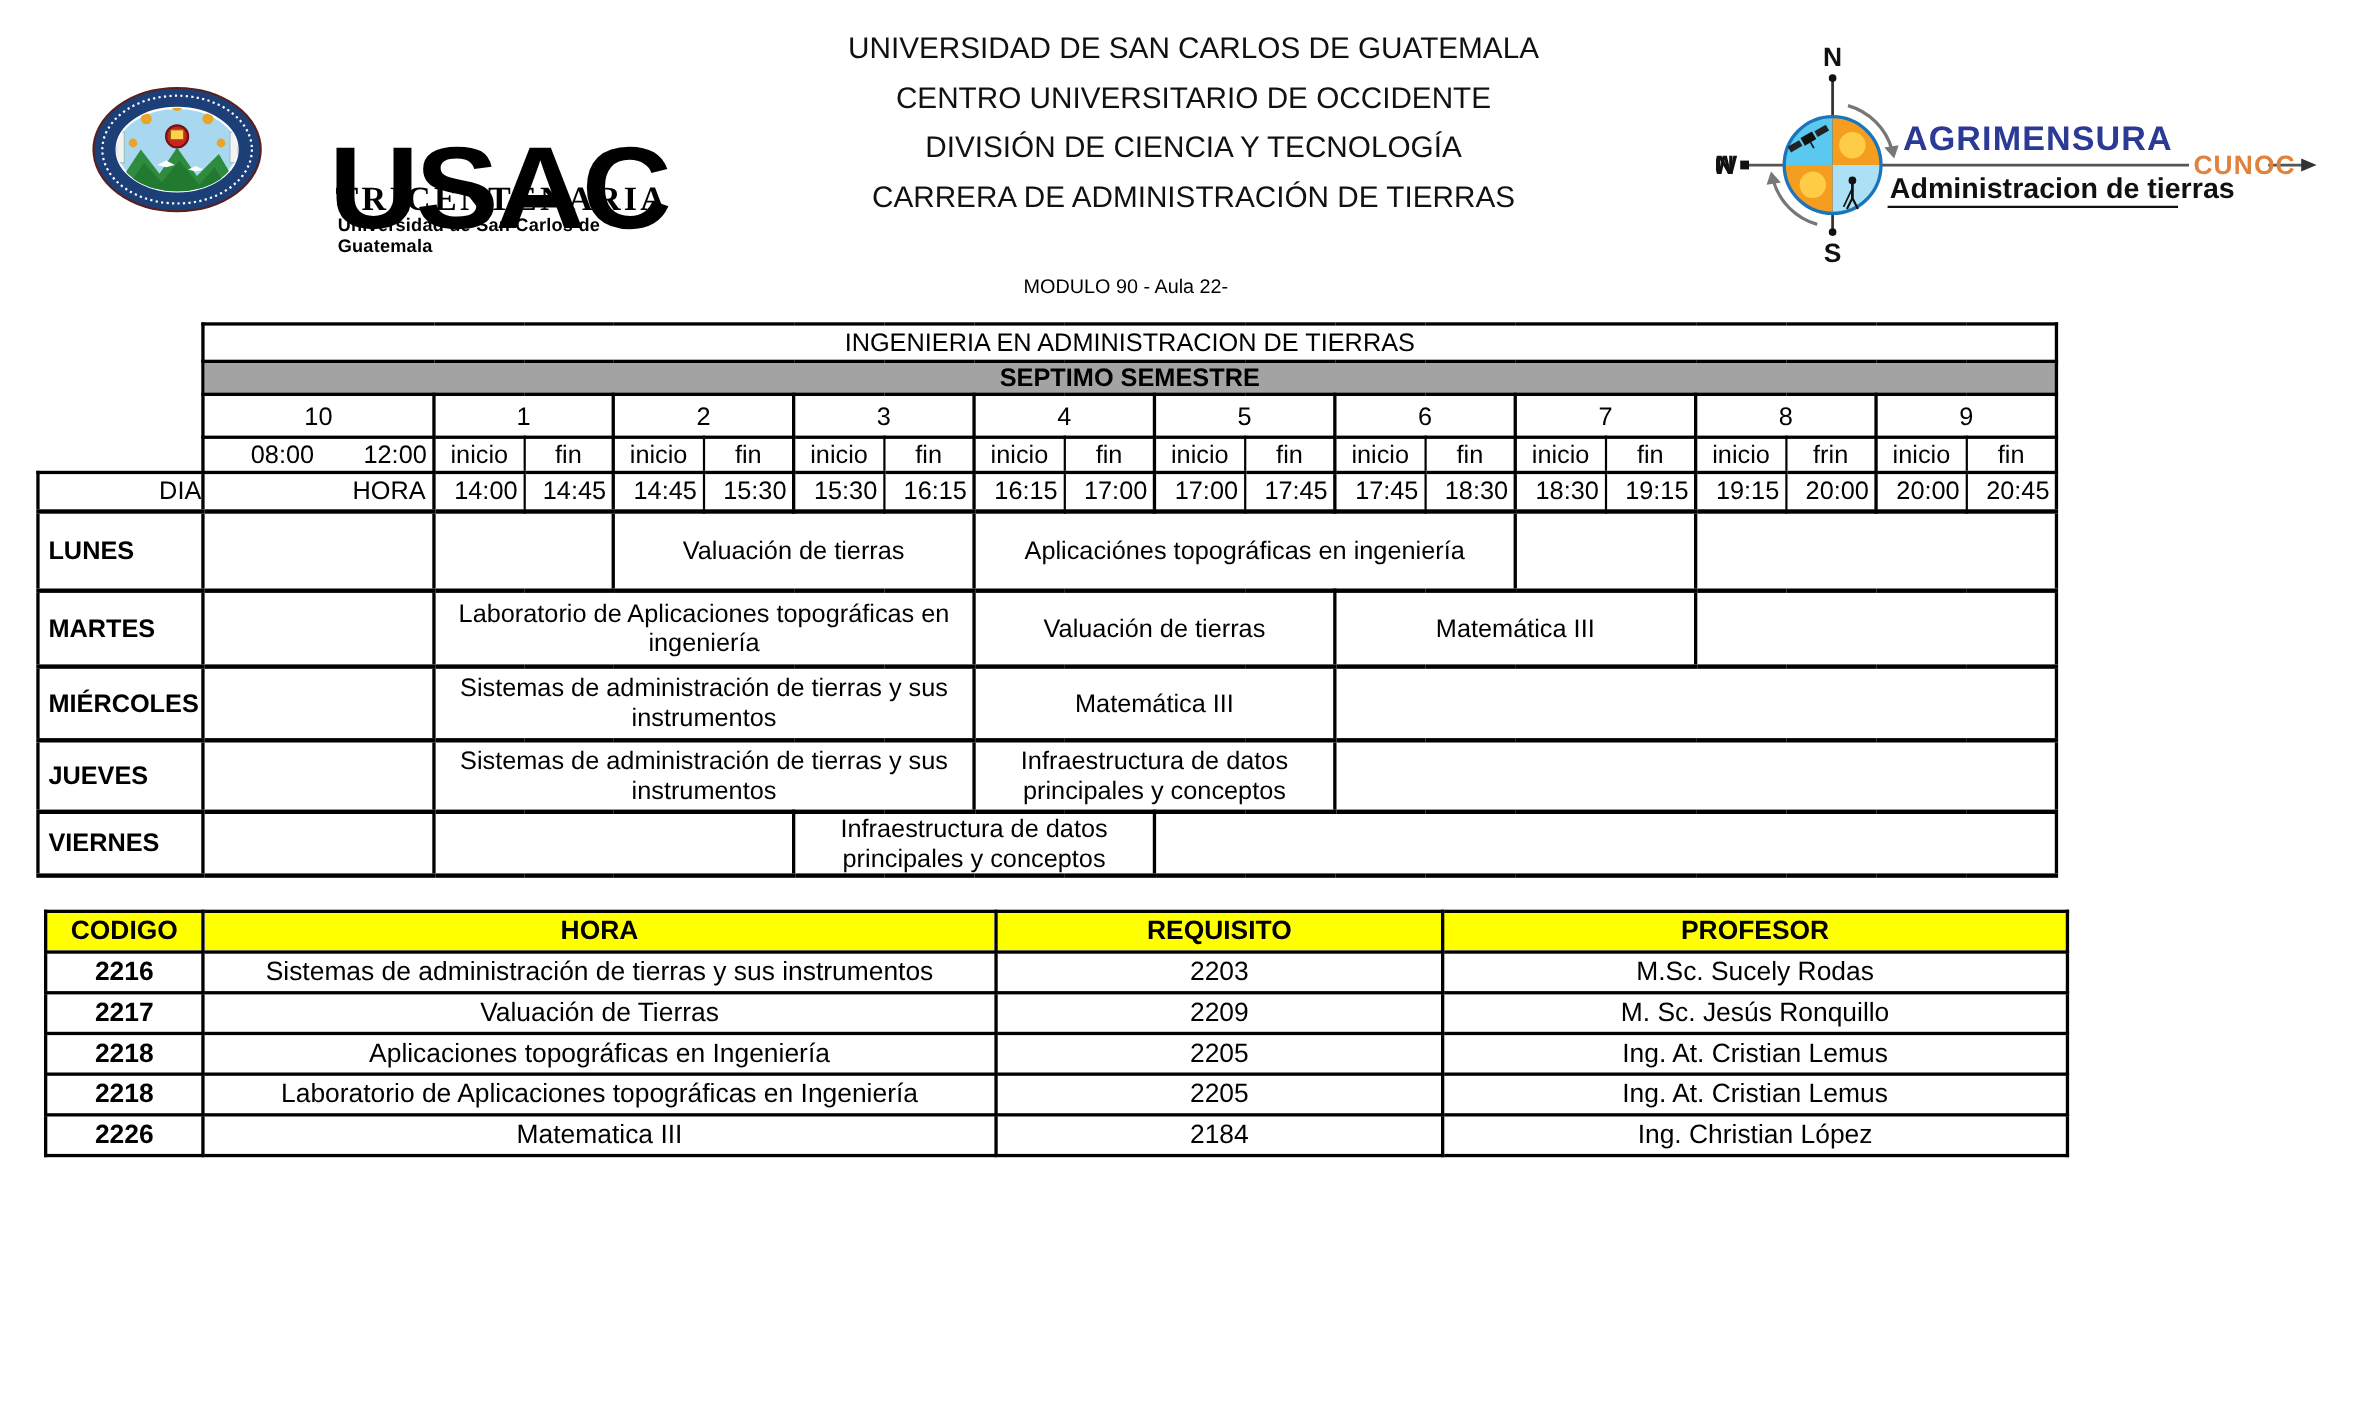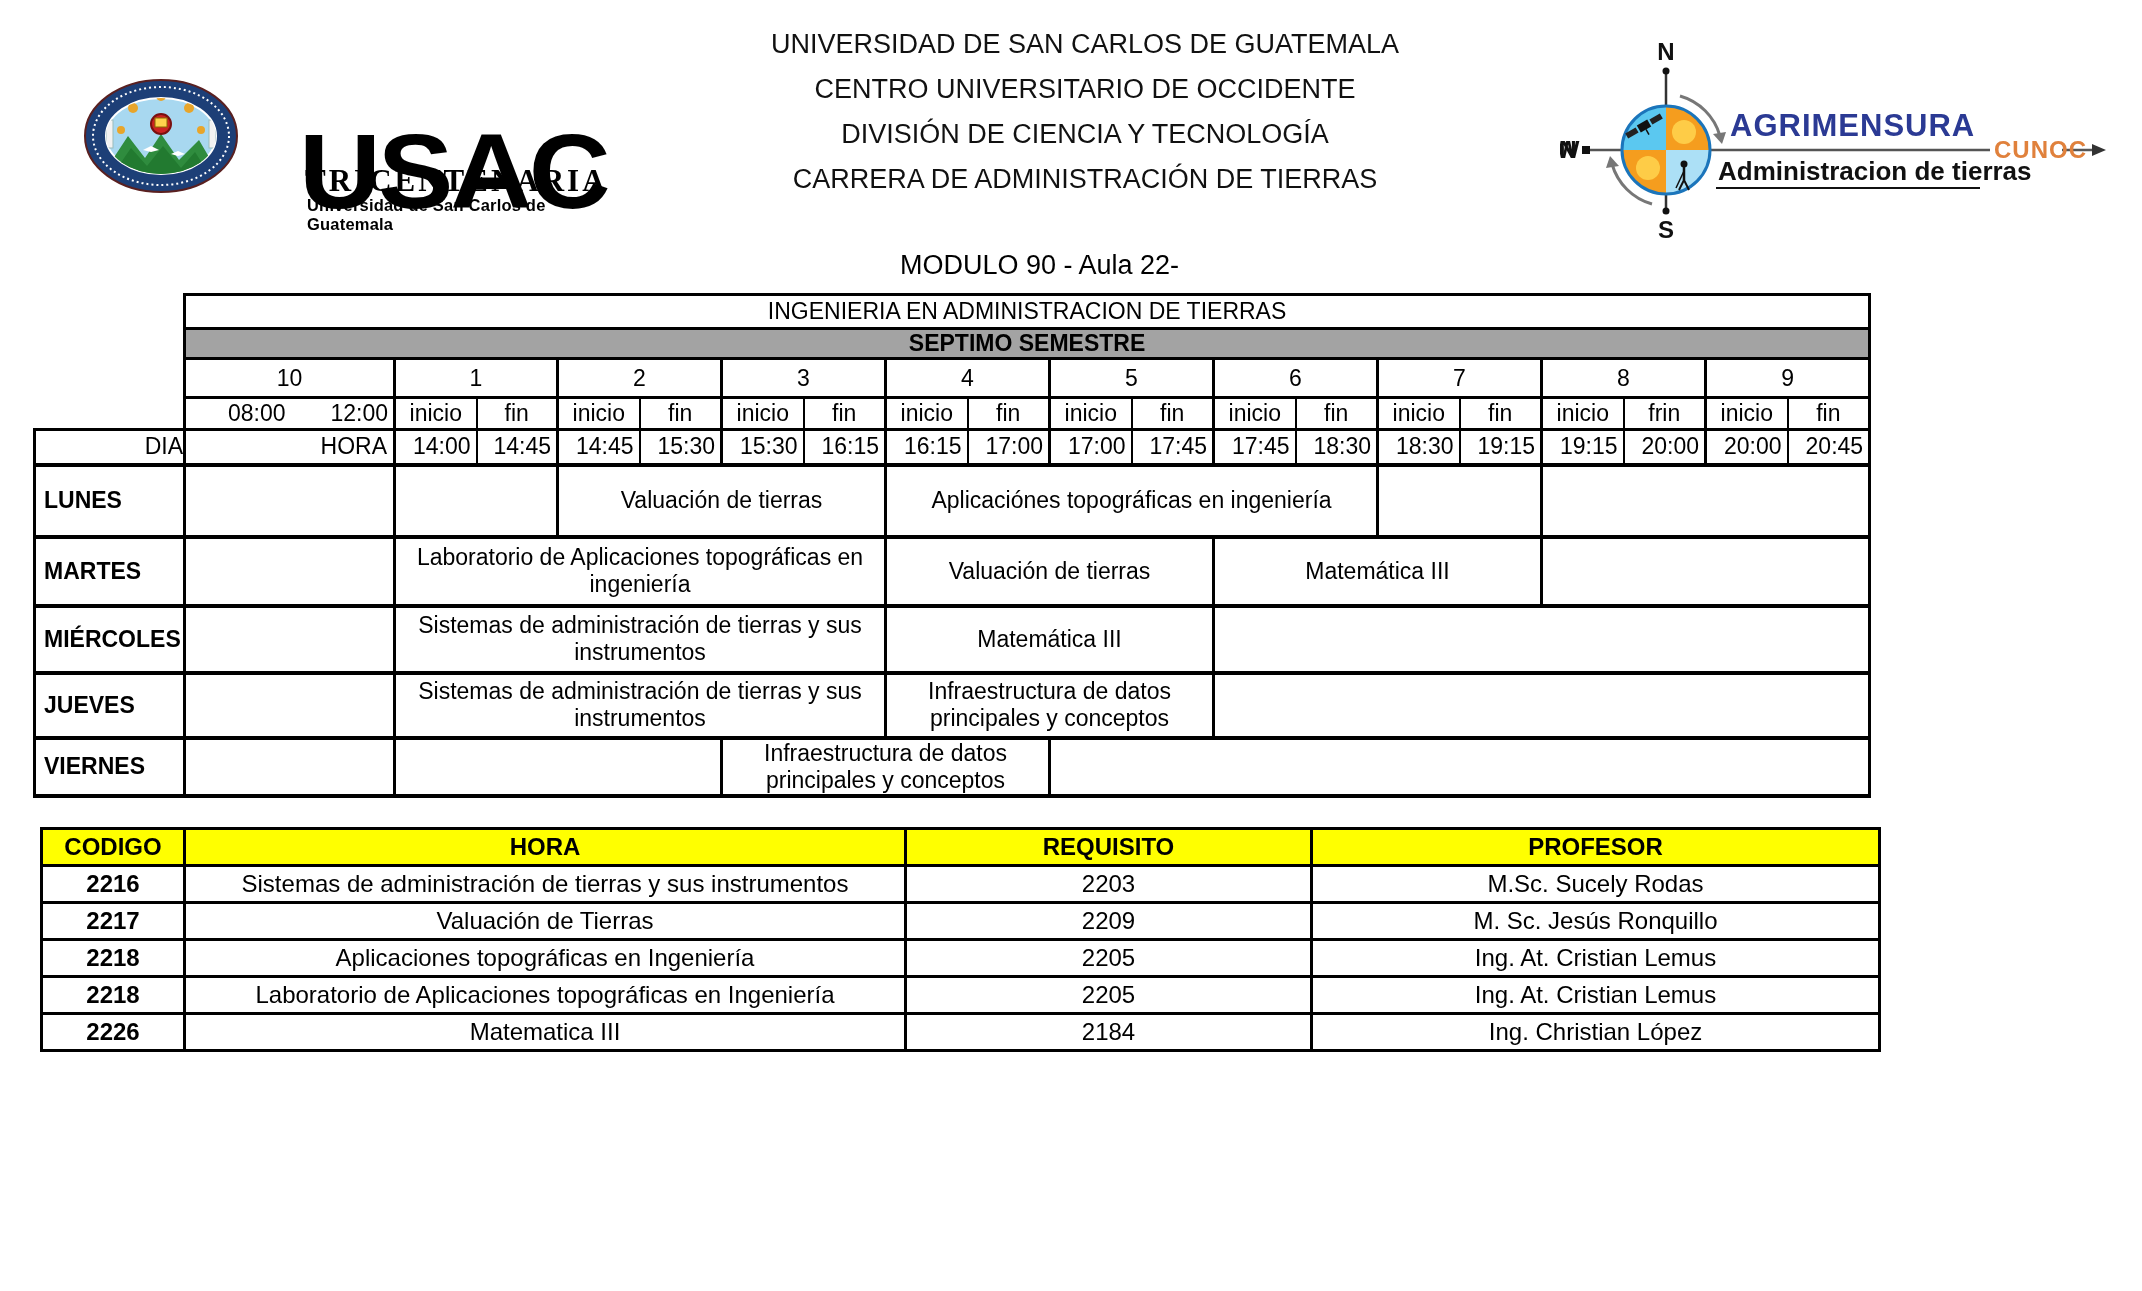--- a/index.html
+++ b/index.html
@@ -34,22 +34,22 @@
     border:2px solid #2b6ca8;text-align:center;line-height:27px;
     color:#ffffff;font-weight:bold;font-size:20px;letter-spacing:0.5px;
     text-shadow:1px 1px 0 #2d6da5;
   }
 
   
   .agri-logo{position:absolute;left:1560px;top:38px;width:582px;height:210px;}
 
   
   .modulo-title{
-    position:absolute;left:196px;top:250px;width:1687px;
-    text-align:center;font-size:27px;
+    position:absolute;left:180px;top:250px;width:1687px;
+    text-align:center;font-size:18px;
   }
   table{border-collapse:collapse;table-layout:fixed;}
   td{padding:0;margin:0;vertical-align:middle;text-align:center;overflow:hidden;}
   .sched{position:absolute;left:33px;top:293px;width:1837px;}
   .sched td{font-size:23px;}
   .b{border:3px solid #000;}
   .sp{border:none;background:transparent;}
   .program-cell{font-size:26px;}
   .sem-cell{background:#a3a3a3;font-weight:bold;font-size:26px;}
   .num-cell{font-size:26px;}

